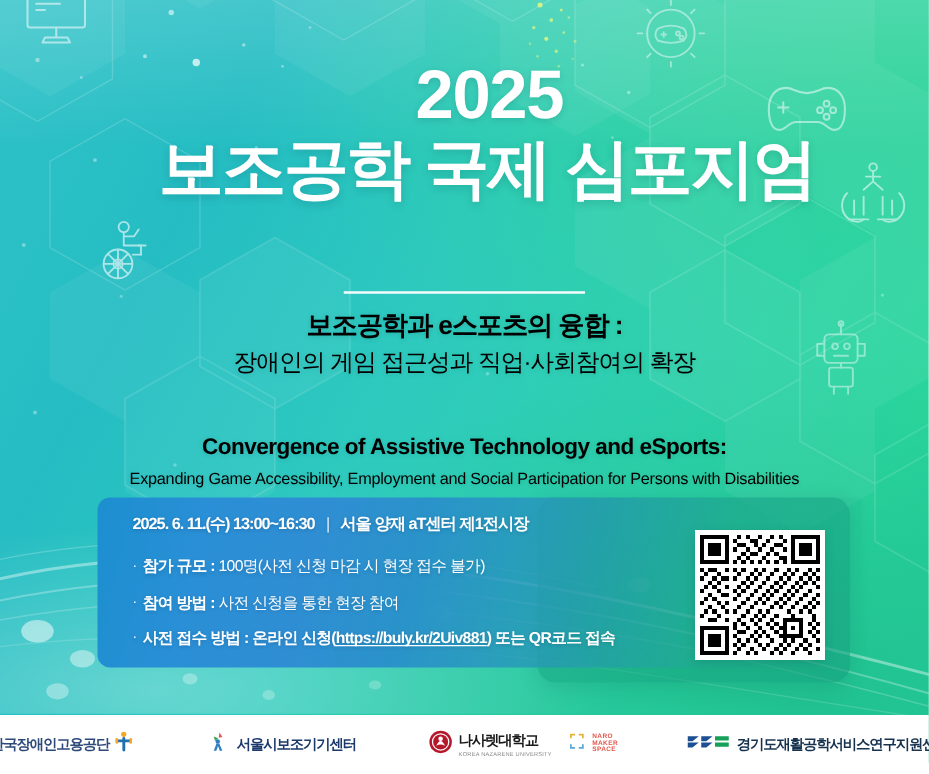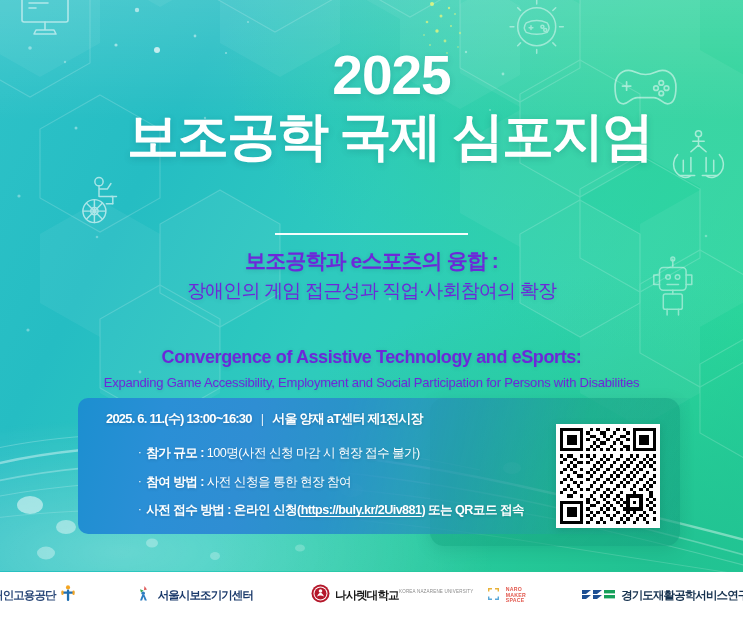--- a/index.html
+++ b/index.html
@@ -46,21 +46,21 @@
     text-shadow:0 1px 4px rgba(0,70,80,.16);
   }
 
   
   .divider{
     position:absolute;left:275px;top:233px;width:193px;height:2px;
     background:#ffffff;opacity:.95;
   }
 
   
-  .theme{position:absolute;left:0;right:0;top:248px;text-align:center;color:#6d28d9;}
+  .theme{position:absolute;left:0;right:0;top:248px;text-align:center;color:#000000;}
   .theme-ko-1{font-size:21px;font-weight:bold;letter-spacing:-.9px;line-height:1.25;
     text-shadow:0 1px 4px rgba(0,70,80,.18);}
   .theme-ko-2{margin-top:5px;font-size:19px;font-weight:500;letter-spacing:-.8px;line-height:1.25;
     text-shadow:0 1px 4px rgba(0,70,80,.16);text-align:center;}
   .theme-en-1{margin-top:44px;font-size:18px;font-weight:bold;letter-spacing:-.4px;
     text-shadow:0 1px 4px rgba(0,70,80,.16);text-align:center;}
   .theme-en-2{margin-top:7px;font-size:13px;font-weight:400;letter-spacing:-.2px;
     text-shadow:0 1px 3px rgba(0,70,80,.14);}
 
   
@@ -76,21 +76,21 @@
     position:absolute;left:78px;top:398px;width:612px;height:136px;
     border-radius:10px 0 0 10px;
     background:linear-gradient(103deg,#1c8fd0 0%,#2a8fd6 14%, #2f8ed3 28%, #2a93c9 42%, rgba(38,150,180,.72) 62%, rgba(34,168,152,.35) 80%, rgba(30,180,140,.05) 100%);
     overflow:hidden;
   }
   .infobox .row-title{
     position:absolute;left:28px;top:12px;color:#fff;font-size:13px;font-weight:bold;
     letter-spacing:-.8px;white-space:nowrap;text-shadow:0 1px 3px rgba(0,40,70,.25);
   }
   .row-title .sep{display:inline-block;margin:0 9px;font-weight:400;opacity:.85;}
-  .bullets{position:absolute;left:28px;top:49px;margin-left:32px;}
+  .bullets{position:absolute;left:28px;top:49px;}
   .bullet{color:#fff;font-size:12.6px;letter-spacing:-.55px;line-height:1;margin-bottom:16px;white-space:nowrap;
     text-shadow:0 1px 3px rgba(0,40,70,.22);}
   .bullet .dot{display:inline-block;margin-right:5px;font-size:11px;vertical-align:1px;}
   .bullet b{font-weight:bold;}
   .bullet .u{text-decoration:underline;text-underline-offset:2px;}
 
   
   .qr{
     position:absolute;left:556px;top:424px;width:104px;height:104px;
     background:#fff;padding:4px;box-sizing:border-box;
@@ -643,21 +643,21 @@
     <div class="logo l3">
       <span class="mark">
         <svg width="19" height="19" viewBox="0 0 19 19" xmlns="http://www.w3.org/2000/svg">
           <circle cx="9.5" cy="9.5" r="9" fill="#b5182b"></circle>
           <circle cx="9.5" cy="9.5" r="7" fill="#ffffff"></circle>
           <circle cx="9.5" cy="9.5" r="6" fill="#b5182b"></circle>
           <path d="M6 12.5 Q9.5 5 13 12.5 Q9.5 10.5 6 12.5 Z" fill="#ffffff"></path>
           <circle cx="9.5" cy="7" r="1.8" fill="#ffffff"></circle>
         </svg>
       </span>
-      <span style="display:flex;flex-direction:row;">
+      <span style="display:flex;flex-direction:column;">
         <span class="logo-txt">나사렛대학교</span>
         <span class="logo-sub">KOREA NAZARENE UNIVERSITY</span>
       </span>
     </div>
 
     <div class="logo l4">
       <span class="mark">
         <svg width="14" height="16" viewBox="0 0 14 16" xmlns="http://www.w3.org/2000/svg">
           <path d="M1 2 h4 v1.4 h-2.6 v2.2 H1 Z" fill="#e8b23a"></path>
           <path d="M8 2 h4 v3.6 h-1.4 V3.4 H8 Z" fill="#e8b23a"></path>

